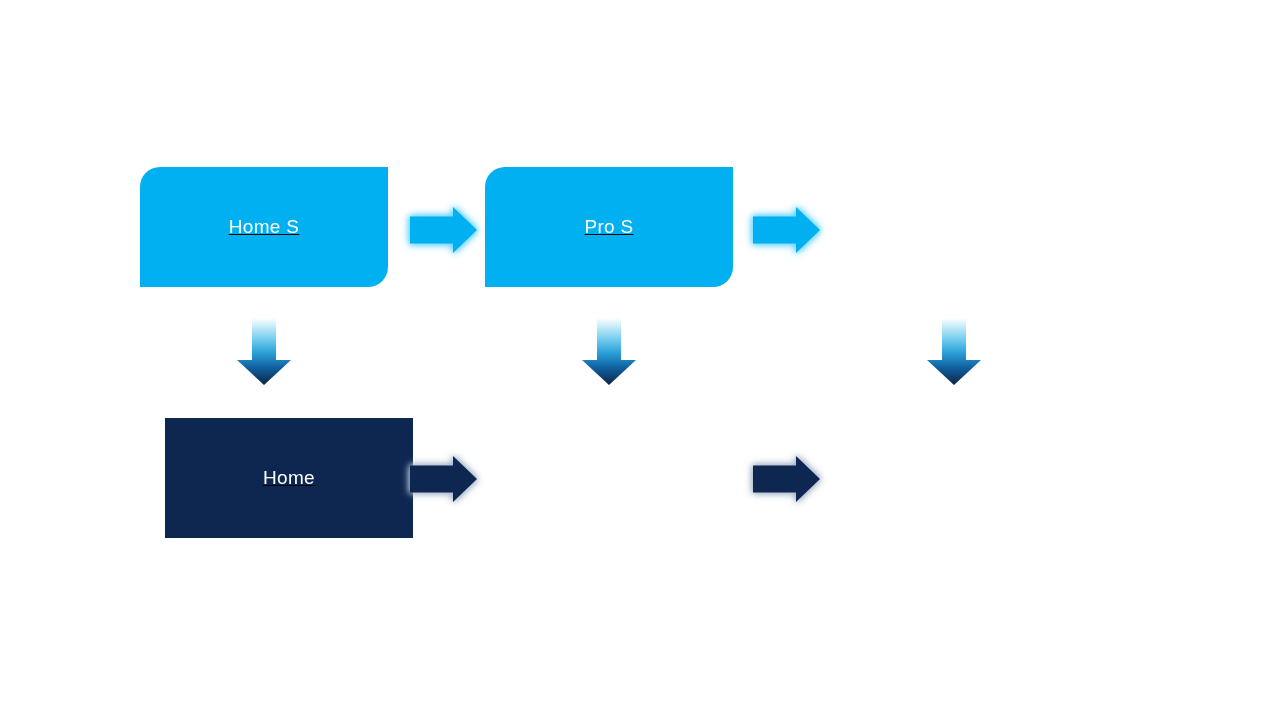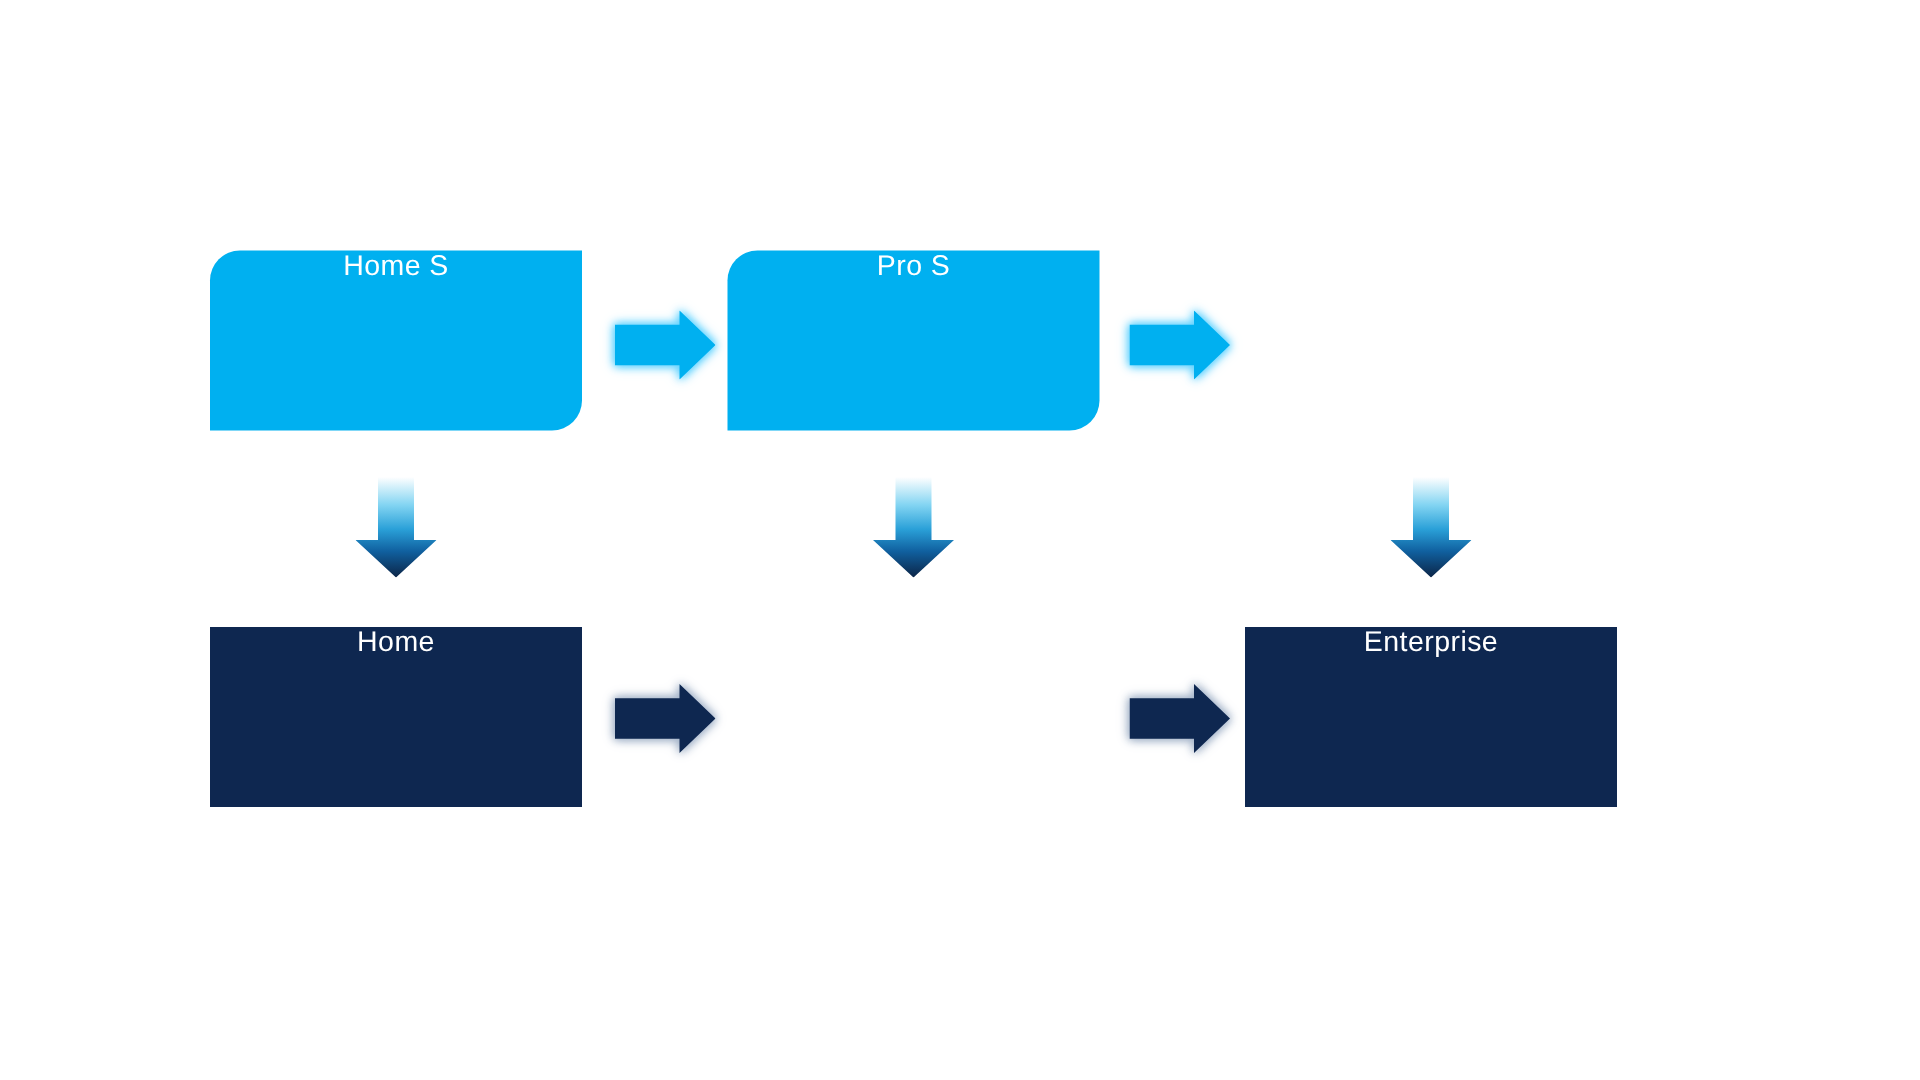--- a/index.html
+++ b/index.html
@@ -21,33 +21,36 @@
     height:720px;
     background:#FFFFFF;
     overflow:hidden;
     font-family:"Liberation Sans", sans-serif;
   }
   .node{
     position:absolute;
     width:248px;
     height:120px;
     display:flex;
+    align-items:center;
     justify-content:center;
+    text-decoration:underline;
   }
   .node span{
     color:var(--label-text);
     font-size:19px;
     letter-spacing:0.3px;
   }
   .node.top{
     background:var(--light-blue);
     border-radius:20px 0 20px 0;
   }
   .node.bottom{
     background:var(--navy);
+    margin-left:25px;
   }
   .row-top{top:167px;}
   .row-bottom{top:418px;}
   .c1{left:140px;}
   .c2{left:485px;}
   .c3{left:830px;}
 
   .right-arrow{
     position:absolute;
     width:67px;
@@ -85,23 +88,20 @@
 
   <div class="node top row-top c1">
     <span>Home S</span>
   </div>
   <div class="node top row-top c2">
     <span>Pro S</span>
   </div>
 
   <div class="node bottom row-bottom c1">
     <span>Home</span>
-  </div>
-  <div class="node bottom row-bottom c3">
-    <span>Enterprise</span>
   </div>
 
   <div class="right-arrow ra-top rg1">
     <svg viewBox="0 0 67 46" aria-hidden="true">
       <polygon points="0,9.5 43,9.5 43,0 67,23 43,46 43,36.5 0,36.5"></polygon>
     </svg>
   </div>
   <div class="right-arrow ra-top rg2">
     <svg viewBox="0 0 67 46" aria-hidden="true">
       <polygon points="0,9.5 43,9.5 43,0 67,23 43,46 43,36.5 0,36.5"></polygon>

